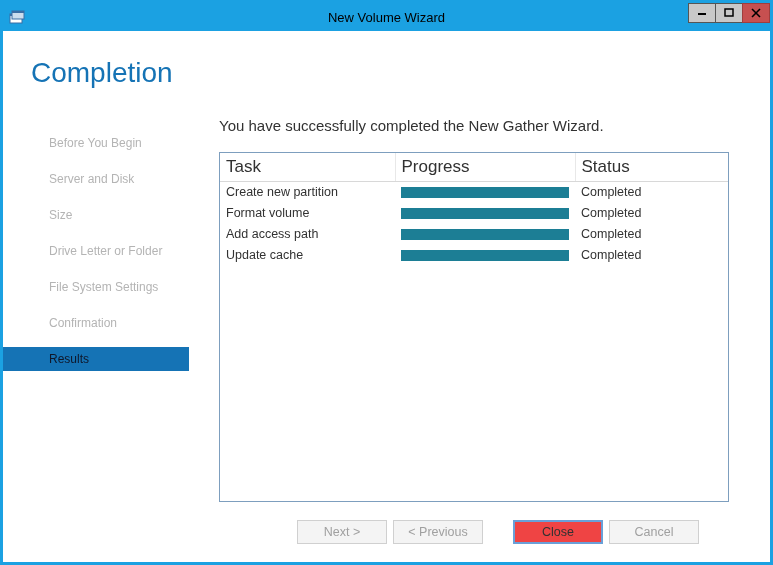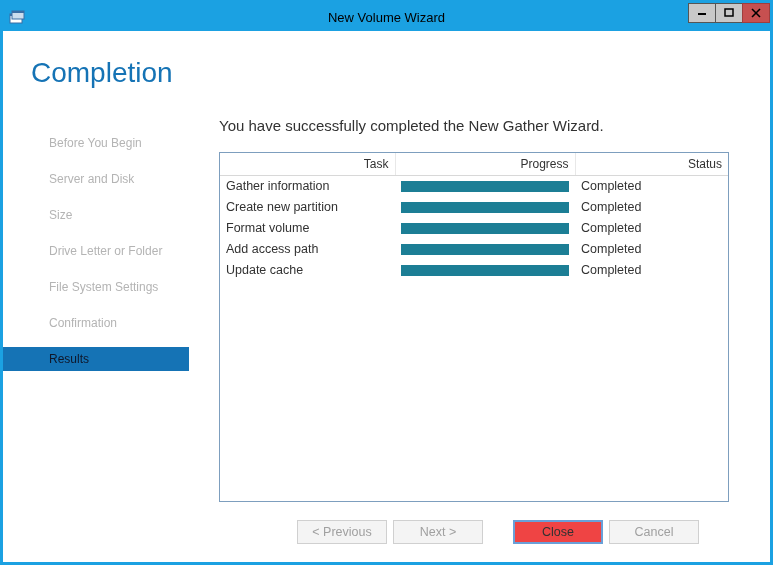--- a/index.html
+++ b/index.html
@@ -15,21 +15,21 @@
   .content { flex: 1; padding: 26px 41px 0 0; display: flex; flex-direction: column; }
   .heading { font-size: 28px; font-weight: 300; color: #1573b5; margin-left: 28px; margin-bottom: 28px; }
   .body { flex: 1; display: flex; overflow: hidden; padding-left: 0; }
   .sidebar { width: 186px; flex-shrink: 0; padding-top: 2px; }
   .side-item { height: 24px; line-height: 24px; padding-left: 46px; font-size: 12px; color: #b4b4b4; cursor: default; margin-top: 12px; }
   .side-item.active { background: #1573b5; color: #0f172a; }
   .main { flex: 1; display: flex; flex-direction: column; padding-left: 30px; }
   .success-msg { font-size: 15px; color: #323232; margin-bottom: 18px; }
   .table-wrap { flex: 1; border: 1px solid #7d9ebe; overflow: hidden; position: relative; }
   table { width: 100%; border-collapse: collapse; table-layout: fixed; }
-  thead th { text-align: right; font-weight: normal; font-size: 12px; padding: 4px 6px; border-bottom: 1px solid #d8d8d8; background: #fff; }
+  thead th { text-align: left; font-weight: normal; font-size: 17px; padding: 4px 6px; border-bottom: 1px solid #d8d8d8; background: #fff; }
   thead th + th { border-left: 1px solid #e8e8e8; }
   tbody td { padding: 2px 6px; font-size: 12.5px; vertical-align: middle; height: 21px; }
   .col-task { width: 175px; }
   .col-progress { width: 180px; }
   .col-status { width: auto; }
   .progress-bar { height: 11px; background: #1c7e95; width: 100%; }
   .footer { height: 60px; display: flex; align-items: center; justify-content: flex-end; padding-right: 30px; border-top: none; gap: 6px; }
   .btn { width: 90px; height: 24px; font-size: 12.5px; background: #f0f0f0; border: 1px solid #acacac; color: #323232; }
   .btn:disabled { color: #a0a0a0; border-color: #d0d0d0; background: #f4f4f4; }
   .btn.default { border: 2px solid #6aa0d8; background: #ef4444; }
@@ -95,27 +95,20 @@
             </colgroup>
             <thead>
               <tr>
                 <th>Task</th>
                 <th>Progress</th>
                 <th>Status</th>
               </tr>
             </thead>
             <tbody>
               <tr>
-                <td>Gather information</td>
-                <td>
-                    <div class="progress-bar"></div>
-                  </td>
-                <td>Completed</td>
-              </tr>
-              <tr>
                 <td>Create new partition</td>
                 <td>
                     <div class="progress-bar"></div>
                   </td>
                 <td>Completed</td>
               </tr>
               <tr>
                 <td>Format volume</td>
                 <td>
                     <div class="progress-bar"></div>
@@ -136,21 +129,21 @@
                   </td>
                 <td>Completed</td>
               </tr>
             </tbody>
           </table>
         </div>
       </div>
     </div>
 
     <div class="footer">
+      <button class="btn" disabled="">Next &gt;</button>
       <button class="btn" disabled="">&lt; Previous</button>
-      <button class="btn" disabled="">Next &gt;</button>
       <span class="gap"></span>
       <button class="btn default">Close</button>
       <button class="btn" disabled="">Cancel</button>
     </div>
   </div>
 
 </div>
 
 </body></html>

